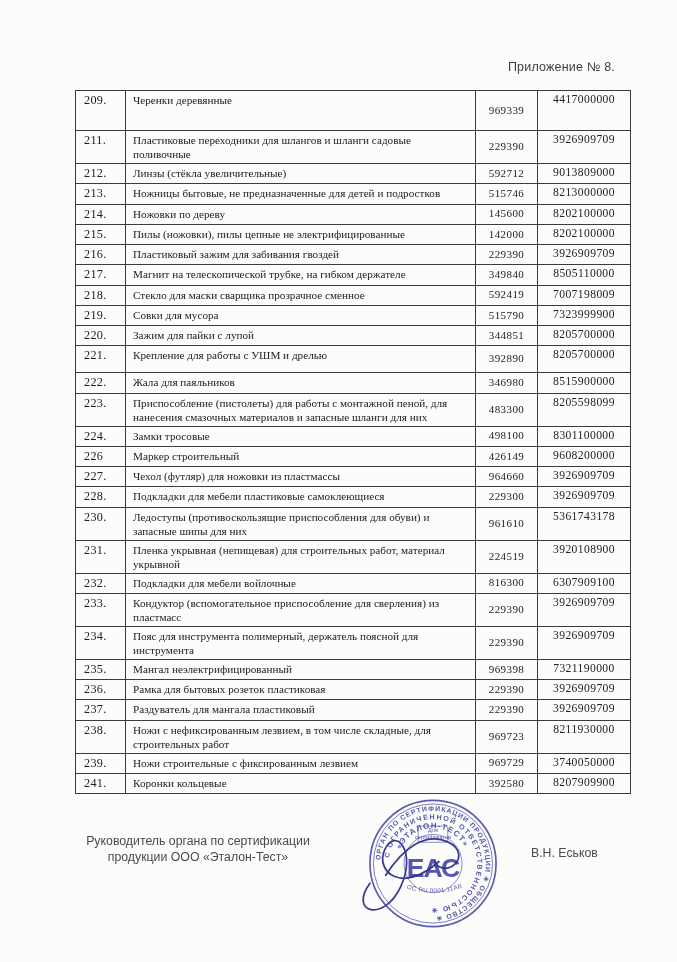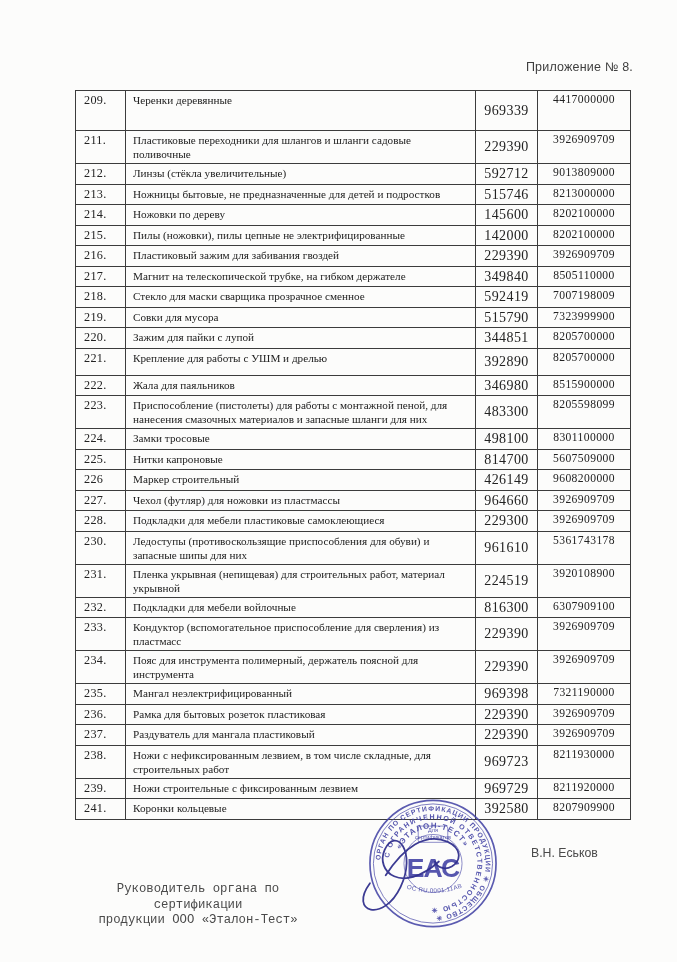--- a/index.html
+++ b/index.html
@@ -5,21 +5,21 @@
   html,body{margin:0;padding:0;background:#e8e8e8;}
   .page{
     position:relative;
     width:677px;height:962px;
     background:#fcfcfb;
     overflow:hidden;
     font-family:"Liberation Serif", serif;
     color:#1e1e1e;
   }
   .annex{
-    position:absolute;top:60px;right:44px;
+    position:absolute;top:60px;right:62px;
     font-family:"Liberation Sans", sans-serif;
     font-size:12.5px;color:#3e3e3e;letter-spacing:.2px;
   }
   table.doc-table{
     position:absolute;top:90px;left:75px;
     width:555px;
     border-collapse:collapse;
     table-layout:fixed;
   }
   .doc-table td{
@@ -28,27 +28,27 @@
     line-height:1.25;
     color:#222;
     vertical-align:top;
   }
   .doc-table col.w-num{width:50px;}
   .doc-table col.w-desc{width:350px;}
   .doc-table col.w-code{width:62px;}
   .doc-table col.w-hs{width:93px;}
   td.c-num{padding:2px 2px 2px 8px;font-size:12.2px;letter-spacing:.3px;}
   td.c-desc{padding:2px 10px 2px 7px;}
-  td.c-code{text-align:center;vertical-align:middle;font-size:14px;letter-spacing:.4px;}
+  td.c-code{text-align:center;vertical-align:middle;font-size:11px;letter-spacing:.4px;}
   td.c-hs{text-align:center;padding-top:2px;font-size:11.6px;letter-spacing:.4px;}
   .sig-title{
     position:absolute;top:834px;left:78px;width:240px;
     text-align:center;
-    font-family:Liberation Mono, monospace;
-    font-size:12.3px;color:#4a4a4a;line-height:1.28;margin-top:48px;
+    font-family:Liberation Sans, sans-serif;
+    font-size:12.3px;color:#4a4a4a;line-height:1.28;
   }
   .sig-name{
     position:absolute;top:846px;left:531px;
     font-family:"Liberation Sans", sans-serif;
     font-size:12.3px;color:#4a4a4a;
   }
   .stamp-wrap{
     position:absolute;left:333px;top:765px;width:200px;height:197px;
   }
   .stamp-wrap svg{display:block;}
@@ -152,26 +152,20 @@
           <td class="c-code">483300</td>
           <td class="c-hs">8205598099</td>
         </tr>
         <tr style="height: 18px;">
           <td class="c-num">224.</td>
           <td class="c-desc">Замки тросовые</td>
           <td class="c-code">498100</td>
           <td class="c-hs">8301100000</td>
         </tr>
         <tr style="height: 18px;">
-          <td class="c-num">225.</td>
-          <td class="c-desc">Нитки капроновые</td>
-          <td class="c-code">814700</td>
-          <td class="c-hs">5607509000</td>
-        </tr>
-        <tr style="height: 18px;">
           <td class="c-num">226</td>
           <td class="c-desc">Маркер строительный</td>
           <td class="c-code">426149</td>
           <td class="c-hs">9608200000</td>
         </tr>
         <tr style="height: 18px;">
           <td class="c-num">227.</td>
           <td class="c-desc">Чехол (футляр) для ножовки из пластмассы</td>
           <td class="c-code">964660</td>
           <td class="c-hs">3926909709</td>
@@ -233,21 +227,21 @@
         <tr style="height: 25px;">
           <td class="c-num">238.</td>
           <td class="c-desc">Ножи с нефиксированным лезвием, в том числе складные, для строительных работ</td>
           <td class="c-code">969723</td>
           <td class="c-hs">8211930000</td>
         </tr>
         <tr style="height: 18px;">
           <td class="c-num">239.</td>
           <td class="c-desc">Ножи строительные с фиксированным лезвием</td>
           <td class="c-code">969729</td>
-          <td class="c-hs">8211920000</td>
+          <td class="c-hs">3740050000</td>
         </tr>
         <tr style="height: 20px;">
           <td class="c-num">241.</td>
           <td class="c-desc">Коронки кольцевые</td>
           <td class="c-code">392580</td>
           <td class="c-hs">8207909900</td>
         </tr>
       </tbody>
   </table>
 

